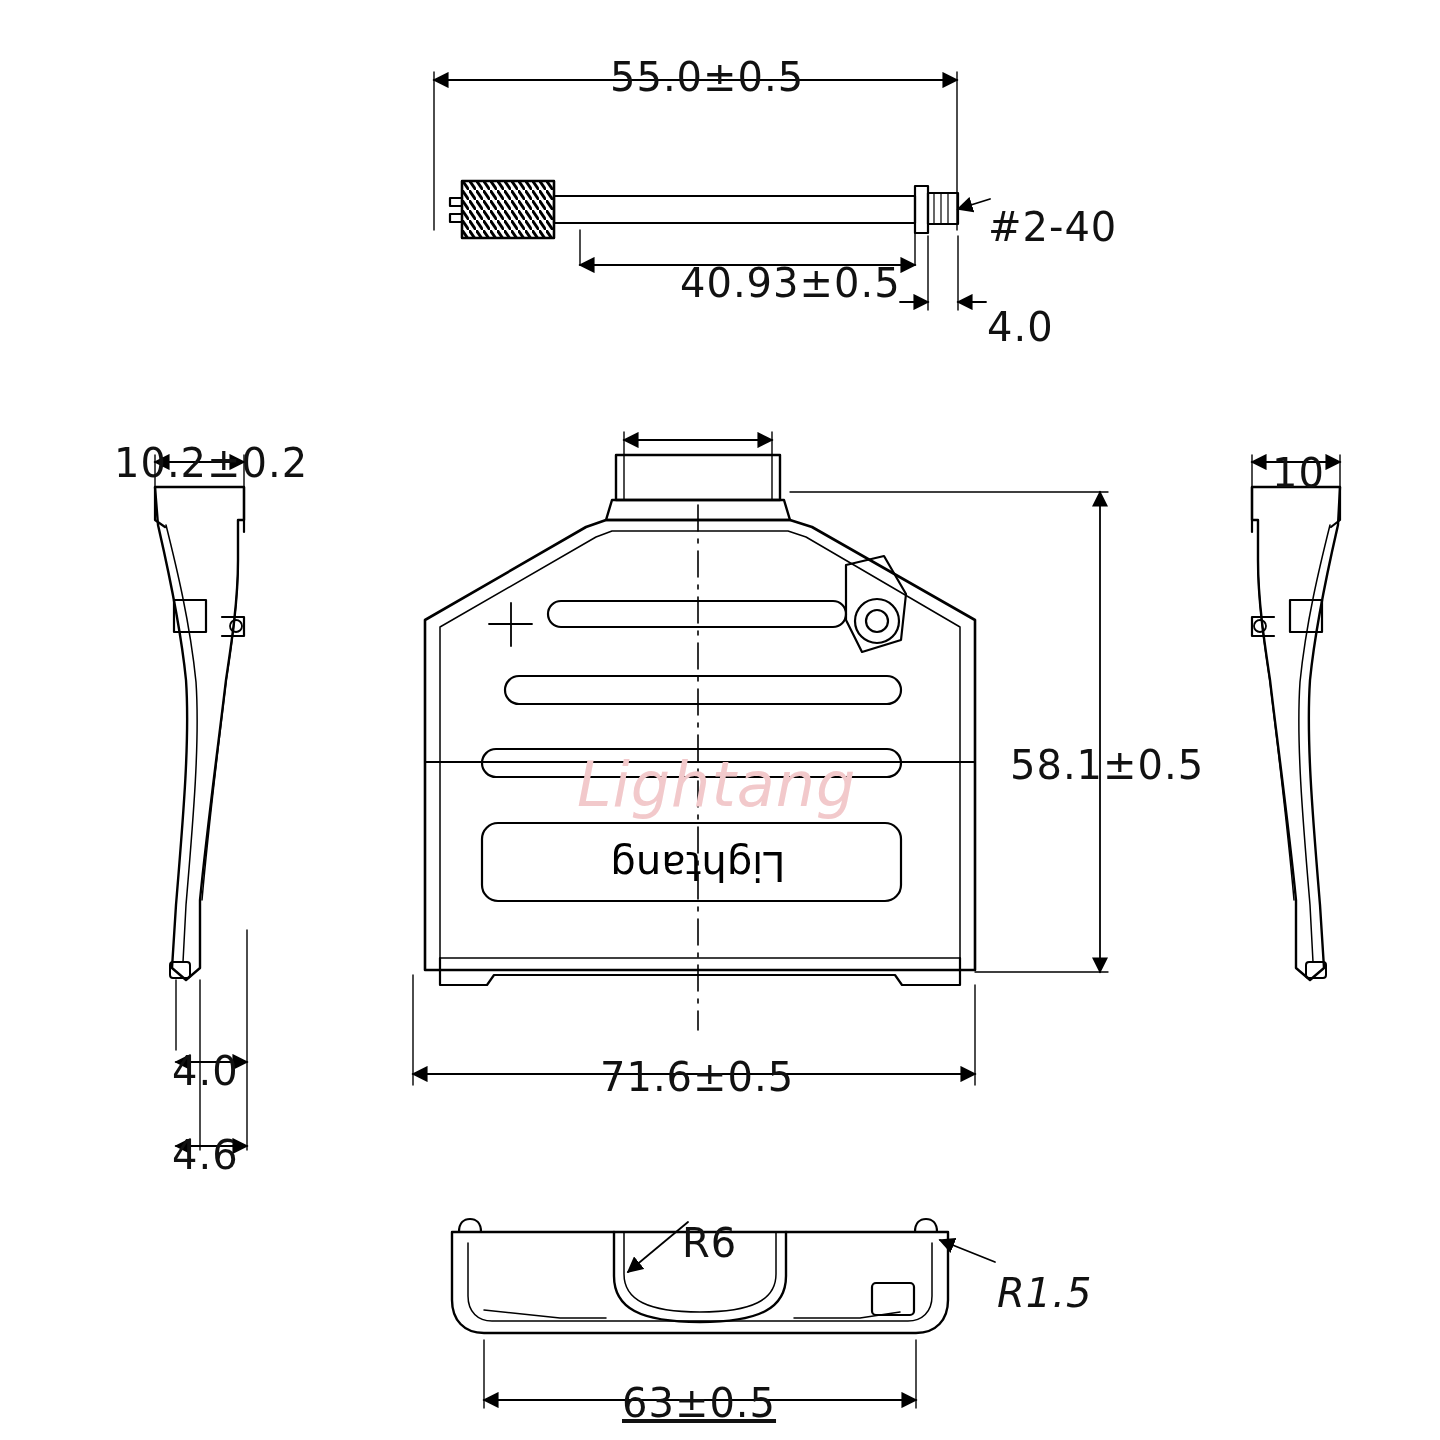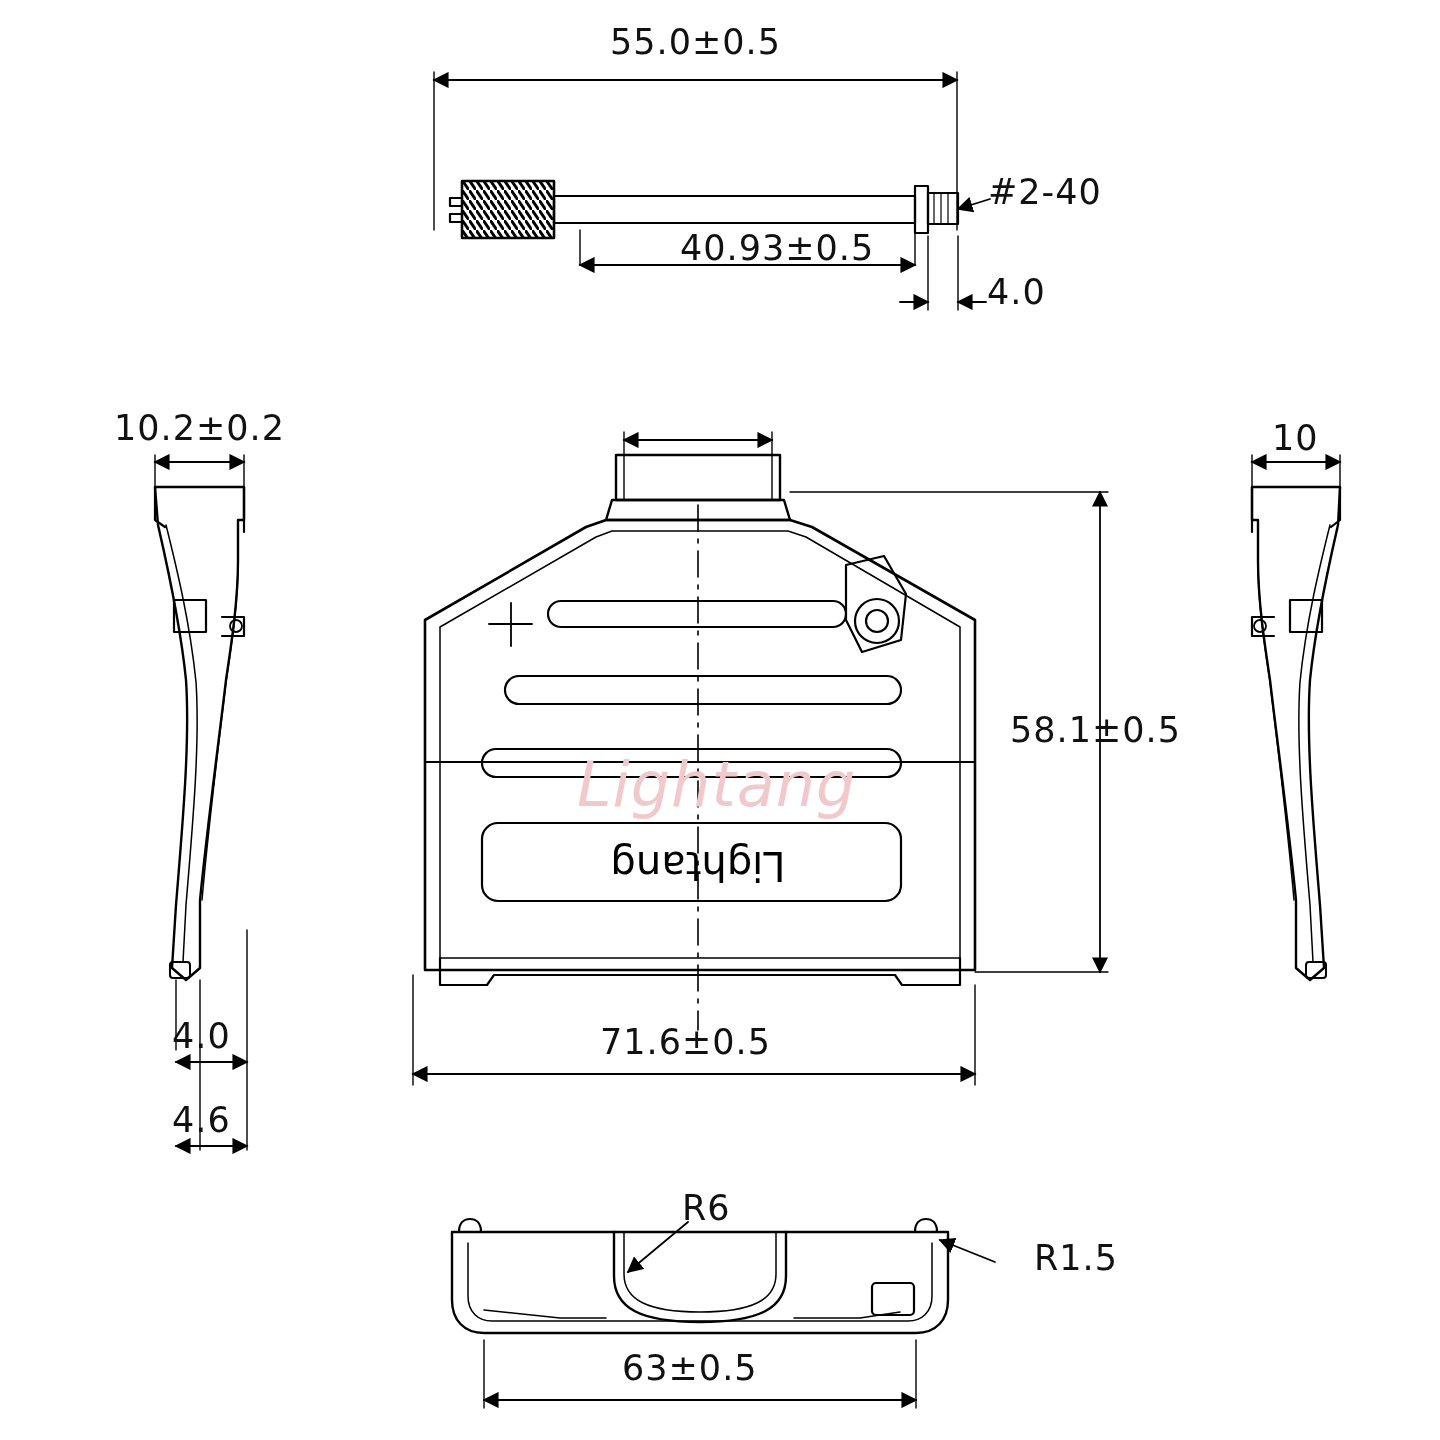--- a/index.html
+++ b/index.html
@@ -23,24 +23,25 @@
   svg.drawing {
     position: absolute;
     left: 0;
     top: 0;
     width: 1440px;
     height: 1440px;
   }
   .dim-label {
     position: absolute;
     font-family: "DejaVu Sans", sans-serif;
-    font-size: 35px;
+    font-size: 40px;
     letter-spacing: 1px;
     color: #111111;
     white-space: nowrap;
+    margin-top: 32px;
   }
   .watermark-text {
     position: absolute;
     font-family: "DejaVu Sans", sans-serif;
     font-size: 62px;
     font-style: italic;
     color: #f2c9cb;
     letter-spacing: 1px;
     user-select: none;
   }
@@ -282,17 +283,17 @@
   <div class="dim-label" style="left:114px; top:408px;">10.2±0.2</div>
 
   <div class="dim-label" style="left:172px; top:1016px;">4.0</div>
 
   <div class="dim-label" style="left:172px; top:1100px;">4.6</div>
 
   <div class="dim-label" style="left:1272px; top:418px;">10</div>
 
   <div class="dim-label" style="left:682px; top:1188px;">R6</div>
 
-  <div class="dim-label" style="left:1034px; top:1238px;">R1.5</div>
-
-  <div class="dim-label" style="left:622px; top:1348px;">63±0.5</div>
+  <div class="dim-label" style="left:997px; top:1238px;font-style:italic;">R1.5</div>
+
+  <div class="dim-label" style="left:622px; top:1348px;text-decoration:underline;">63±0.5</div>
 
 </div>
 
 </body></html>

